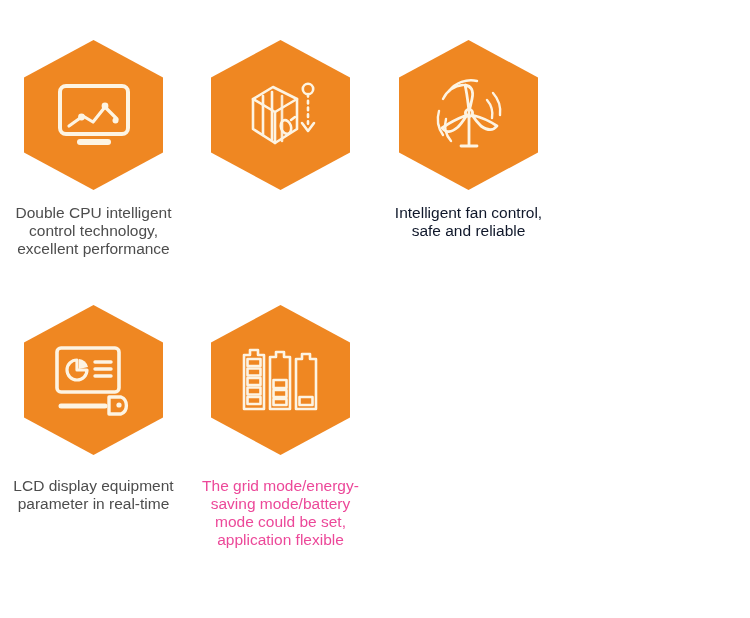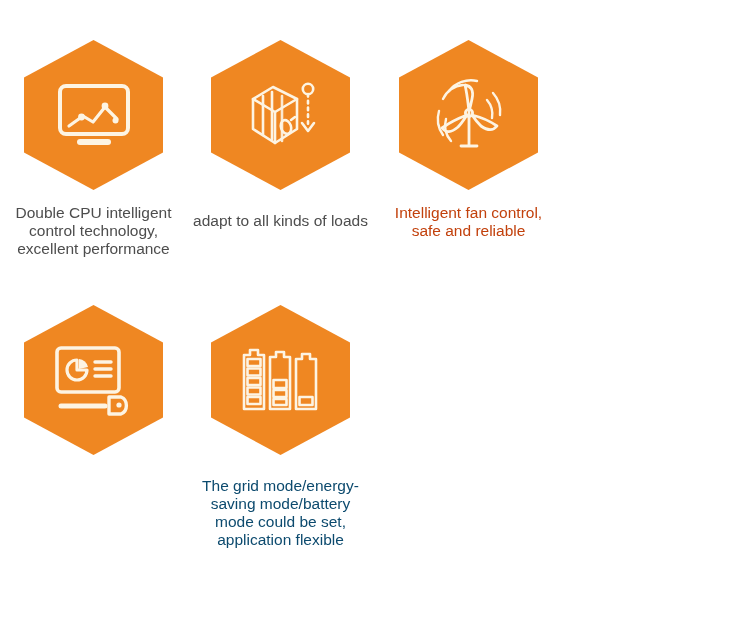--- a/index.html
+++ b/index.html
@@ -116,21 +116,20 @@
             <path d="M34 37 L34 68"></path>
             <ellipse cx="45" cy="52" rx="5" ry="7" transform="rotate(-18 45 52)"></ellipse>
             <path d="M50 45 L54 42"></path>
             <circle cx="67" cy="14" r="5.2"></circle>
             <path d="M67 19 L67 50" stroke-dasharray="2.6 4.2"></path>
             <path d="M61 48 L67 56 L73 48"></path>
           </svg>
         </span>
       </div>
     </div>
-    <div class="caption cap-wide cap-shift-down" style="color: rgb(77, 77, 77);">adapt to all kinds of loads</div>
   </div>
 
   <div class="feature-cell col-3 row-1">
     <div class="hex-wrap">
       <div class="hex" style="background: rgb(239, 135, 34);">
         <span>
           <svg width="84" height="84" viewBox="0 0 84 84" fill="none" stroke="#fdf4e3" stroke-width="2.8" stroke-linecap="round" stroke-linejoin="round">
             <path d="M42 40 L42 72"></path>
             <path d="M34 73 L50 73"></path>
             <path d="M42 38 C41 30 40 20 38 12 C44 13 47 17 45 26 C44 31 43 35 42 38 Z"></path>
@@ -140,21 +139,21 @@
             <path d="M22 18 A28 28 0 0 1 50 8" stroke-width="2.4"></path>
             <path d="M16 26 A24 24 0 0 1 36 12" stroke-width="2.4"></path>
             <path d="M16 62 A28 28 0 0 1 12 38" stroke-width="2.4"></path>
             <path d="M24 68 A24 24 0 0 1 19 46" stroke-width="2.4"></path>
             <path d="M66 20 A28 28 0 0 1 73 42" stroke-width="2.4"></path>
             <path d="M60 27 A22 22 0 0 1 65 45" stroke-width="2.4"></path>
           </svg>
         </span>
       </div>
     </div>
-    <div class="caption cap-wide" style="color: #c2410c;">Intelligent fan control, safe and reliable</div>
+    <div class="caption cap-wide" style="color: #0f172a;">Intelligent fan control, safe and reliable</div>
   </div>
 
 
   <div class="feature-cell col-1 row-2">
     <div class="hex-wrap">
       <div class="hex" style="background: rgb(239, 135, 34);">
         <span>
           <svg width="86" height="72" viewBox="0 0 86 72" fill="none" stroke="#fdf4e3" stroke-width="3.6" stroke-linecap="round" stroke-linejoin="round">
             <rect x="6" y="4" width="62" height="44" rx="4"></rect>
             <path d="M26 16 A10 10 0 1 0 36 26 L26 26 Z" fill="none" stroke-width="3.2"></path>
@@ -162,20 +161,21 @@
             <line x1="44" y1="18" x2="60" y2="18" stroke-width="3.4"></line>
             <line x1="44" y1="25" x2="60" y2="25" stroke-width="3.4"></line>
             <line x1="44" y1="32" x2="60" y2="32" stroke-width="3.4"></line>
             <line x1="10" y1="62" x2="54" y2="62" stroke-width="5"></line>
             <path d="M58 53 L70 53 A8 9 0 0 1 70 70 L58 70 Z" stroke-width="3.4"></path>
             <circle cx="68" cy="61" r="2.6" fill="#fdf4e3" stroke="none"></circle>
           </svg>
         </span>
       </div>
     </div>
+    <div class="caption cap-wide cap-shift-down" style="color: rgb(77, 77, 77);">LCD display equipment parameter in real-time</div>
   </div>
 
   <div class="feature-cell col-2 row-2">
     <div class="hex-wrap">
       <div class="hex" style="background: rgb(239, 135, 34);">
         <span>
           <svg width="82" height="74" viewBox="0 0 82 74" fill="none" stroke="#fdf4e3" stroke-width="2.6" stroke-linecap="round" stroke-linejoin="round">
             <path d="M4 12 L10 12 L10 7 L18 7 L18 12 L24 12 L24 66 L4 66 Z"></path>
             <rect x="7.5" y="16" width="13" height="7"></rect>
             <rect x="7.5" y="25.5" width="13" height="7"></rect>
@@ -187,18 +187,18 @@
             <rect x="33.5" y="37" width="13" height="8"></rect>
             <rect x="33.5" y="47" width="13" height="7"></rect>
             <rect x="33.5" y="56" width="13" height="6"></rect>
 
             <path d="M56 16 L62 16 L62 11 L70 11 L70 16 L76 16 L76 66 L56 66 Z"></path>
             <rect x="59.5" y="54" width="13" height="8"></rect>
           </svg>
         </span>
       </div>
     </div>
-    <div class="caption cap-wide cap-shift-down" style="color: #0c4a6e; text-align: center;">The grid mode/energy-saving mode/battery mode could be set, application flexible</div>
+    <div class="caption cap-wide cap-shift-down" style="color: #ec4899; text-align: center;">The grid mode/energy-saving mode/battery mode could be set, application flexible</div>
   </div>
 
 
 
 </div>
 
 </body></html>

